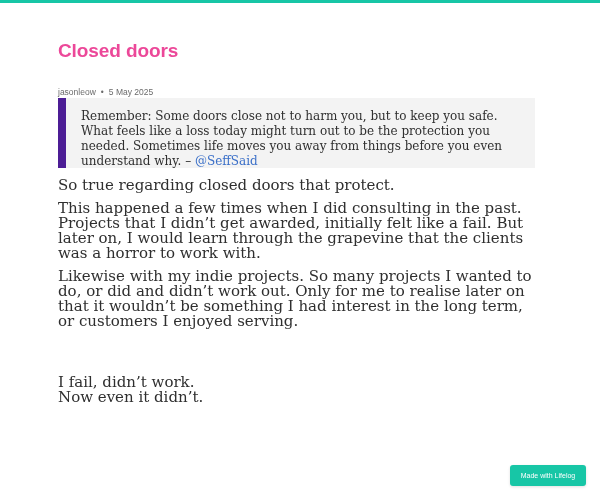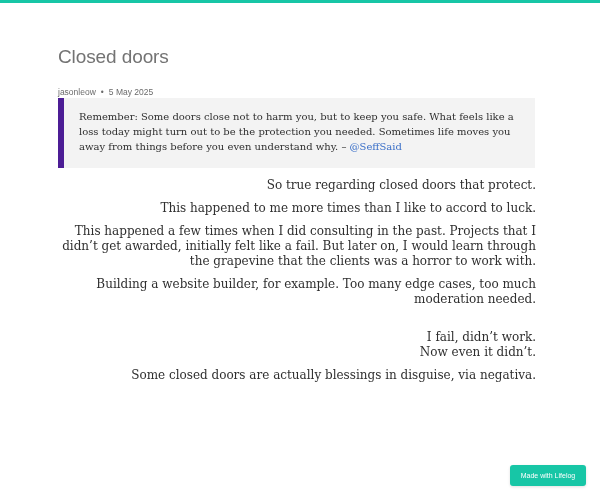--- a/index.html
+++ b/index.html
@@ -6,38 +6,38 @@
     body {
       width: 600px; height: 498px; overflow: hidden; position: relative;
       background: #ffffff;
       font-family: "DejaVu Serif", "Liberation Serif", serif;
       color: #2b2b2b;
     }
     .top-bar { position: absolute; left: 0; top: 0; width: 600px; height: 3px; background: #17c6a6; }
     .article { position: absolute; left: 58px; top: 0; width: 478px; }
     .title {
       font-family: "Liberation Sans", "DejaVu Sans", sans-serif;
-      font-weight: 400; font-size: 19px; color: #737373;
-      margin: 0; position: absolute; top: 46px; left: 0; white-space: nowrap;
+      font-weight: 700; font-size: 19px; color: #ec4899;
+      margin: 0; position: absolute; top: 40px; left: 0; white-space: nowrap;
       letter-spacing: -0.1px;
     }
     .meta {
       position: absolute; top: 87px; left: 0;
       font-family: "Liberation Sans", "DejaVu Sans", sans-serif;
       font-size: 8.5px; color: #6b6b6b; white-space: nowrap;
     }
     .meta .dot { margin: 0 5px; }
     .quote {
       position: absolute; top: 98px; left: 0; width: 477px; height: 70px;
-      background: #f3f3f3; border-left: 6px solid #4c1d95; box-sizing: border-box;
+      background: #f3f3f3; border-left: 8px solid #4c1d95; box-sizing: border-box;
       padding: 11px 14px 0 15px;
-      font-size: 10px; line-height: 15px; color: #2f2f2f;
+      font-size: 12px; line-height: 15px; color: #2f2f2f;
     }
     .quote a { color: #3a6fc8; text-decoration: none; }
-    .body { position: absolute; top: 178px; left: 0; width: 478px; font-size: 12px; line-height: 15px; color: #2f2f2f; text-align: right; }
+    .body { position: absolute; top: 178px; left: 0; width: 478px; font-size: 15px; line-height: 15px; color: #2f2f2f; }
     .body p { margin: 0 0 8px 0; }
     .made-with {
       position: absolute; left: 510px; top: 465px; width: 76px; height: 21px;
       background: #17c6a6; color: #ffffff; border-radius: 3px;
       font-family: "Liberation Sans", "DejaVu Sans", sans-serif;
       font-size: 7px; line-height: 21px; text-align: center; text-decoration: none;
       box-shadow: 0 1px 3px rgba(0,0,0,0.12);
     }
   </style>
 </head>
@@ -50,27 +50,26 @@
   <div class="meta">
     <span>jasonleow</span><span class="dot">•</span><span>5 May 2025</span>
   </div>
 
   <blockquote class="quote" style="margin:0;">
     <span>Remember: Some doors close not to harm you, but to keep you safe. What feels like a loss today might turn out to be the protection you needed. Sometimes life moves you away from things before you even understand why. – </span><a>@SeffSaid</a>
   </blockquote>
 
   <div class="body">
     <p><span>So true regarding closed doors that protect.</span></p>
-    <p><span>This happened to me more times than I like to accord to luck.</span></p>
     <p><span>This happened a few times when I did consulting in the past. Projects that I didn’t get awarded, initially felt like a fail. But later on, I would learn through the grapevine that the clients was a horror to work with.</span></p>
+    <p><span>Likewise with my indie projects. So many projects I wanted to do, or did and didn’t work out. Only for me to realise later on that it wouldn’t be something I had interest in the long term, or customers I enjoyed serving.</span></p>
     <p>
-      <span>Building a website builder, for example. Too many edge cases, too much moderation needed.</span><br>
+      <br>
       <br>
     </p>
     <p>
       <span>I fail, didn’t work.</span><br>
       <span>Now even it didn’t.</span>
     </p>
-    <p><span>Some closed doors are actually blessings in disguise, via negativa.</span></p>
   </div>
 </article>
 
 <a class="made-with">Made with Lifelog</a>
 
 </body></html>

